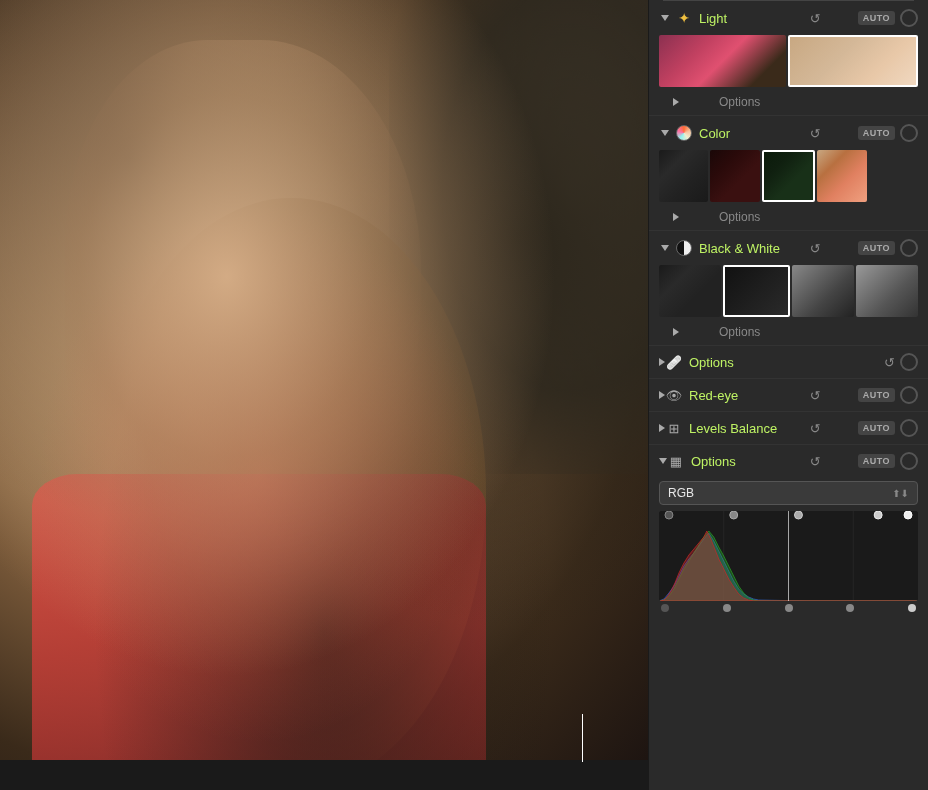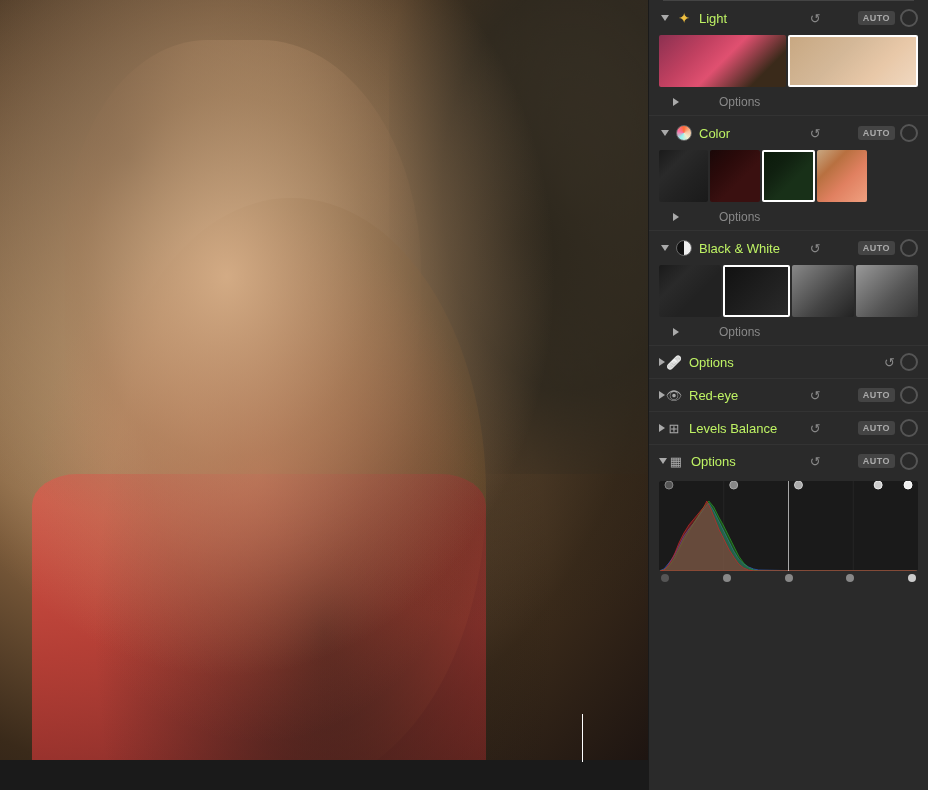--- a/index.html
+++ b/index.html
@@ -483,20 +483,24 @@
         <span class="levels-icon">▦</span>
       </div>
       <span class="section-title">Options</span>
       <div class="section-controls">
         <span class="reset-icon">↺</span>
         <span class="auto-badge">AUTO</span>
         <div class="toggle-circle"></div>
       </div>
     </div>
     <div class="levels-body">
+      <div class="rgb-selector">
+        <span>RGB</span>
+        <span class="selector-arrow">⬆⬇</span>
+      </div>
       <div class="histogram-container">
         <svg class="histogram-canvas" viewBox="0 0 260 90" preserveAspectRatio="none">
 
           <rect width="260" height="90" fill="#1a1a1a"></rect>
 
           <line x1="65" y1="0" x2="65" y2="90" stroke="#333" stroke-width="0.5"></line>
           <line x1="130" y1="0" x2="130" y2="90" stroke="#333" stroke-width="0.5"></line>
           <line x1="195" y1="0" x2="195" y2="90" stroke="#333" stroke-width="0.5"></line>
 
           <path d="M0,90 L5,88 L10,82 L15,75 L20,65 L25,55 L30,48 L35,42 L40,35 L45,28 L50,22 L55,30 L60,40 L65,50 L70,60 L75,70 L80,78 L85,83 L90,86 L95,88 L100,89 L150,90 L260,90 Z" fill="rgba(50,100,200,0.4)" stroke="rgba(50,100,200,0.7)" stroke-width="1"></path>

